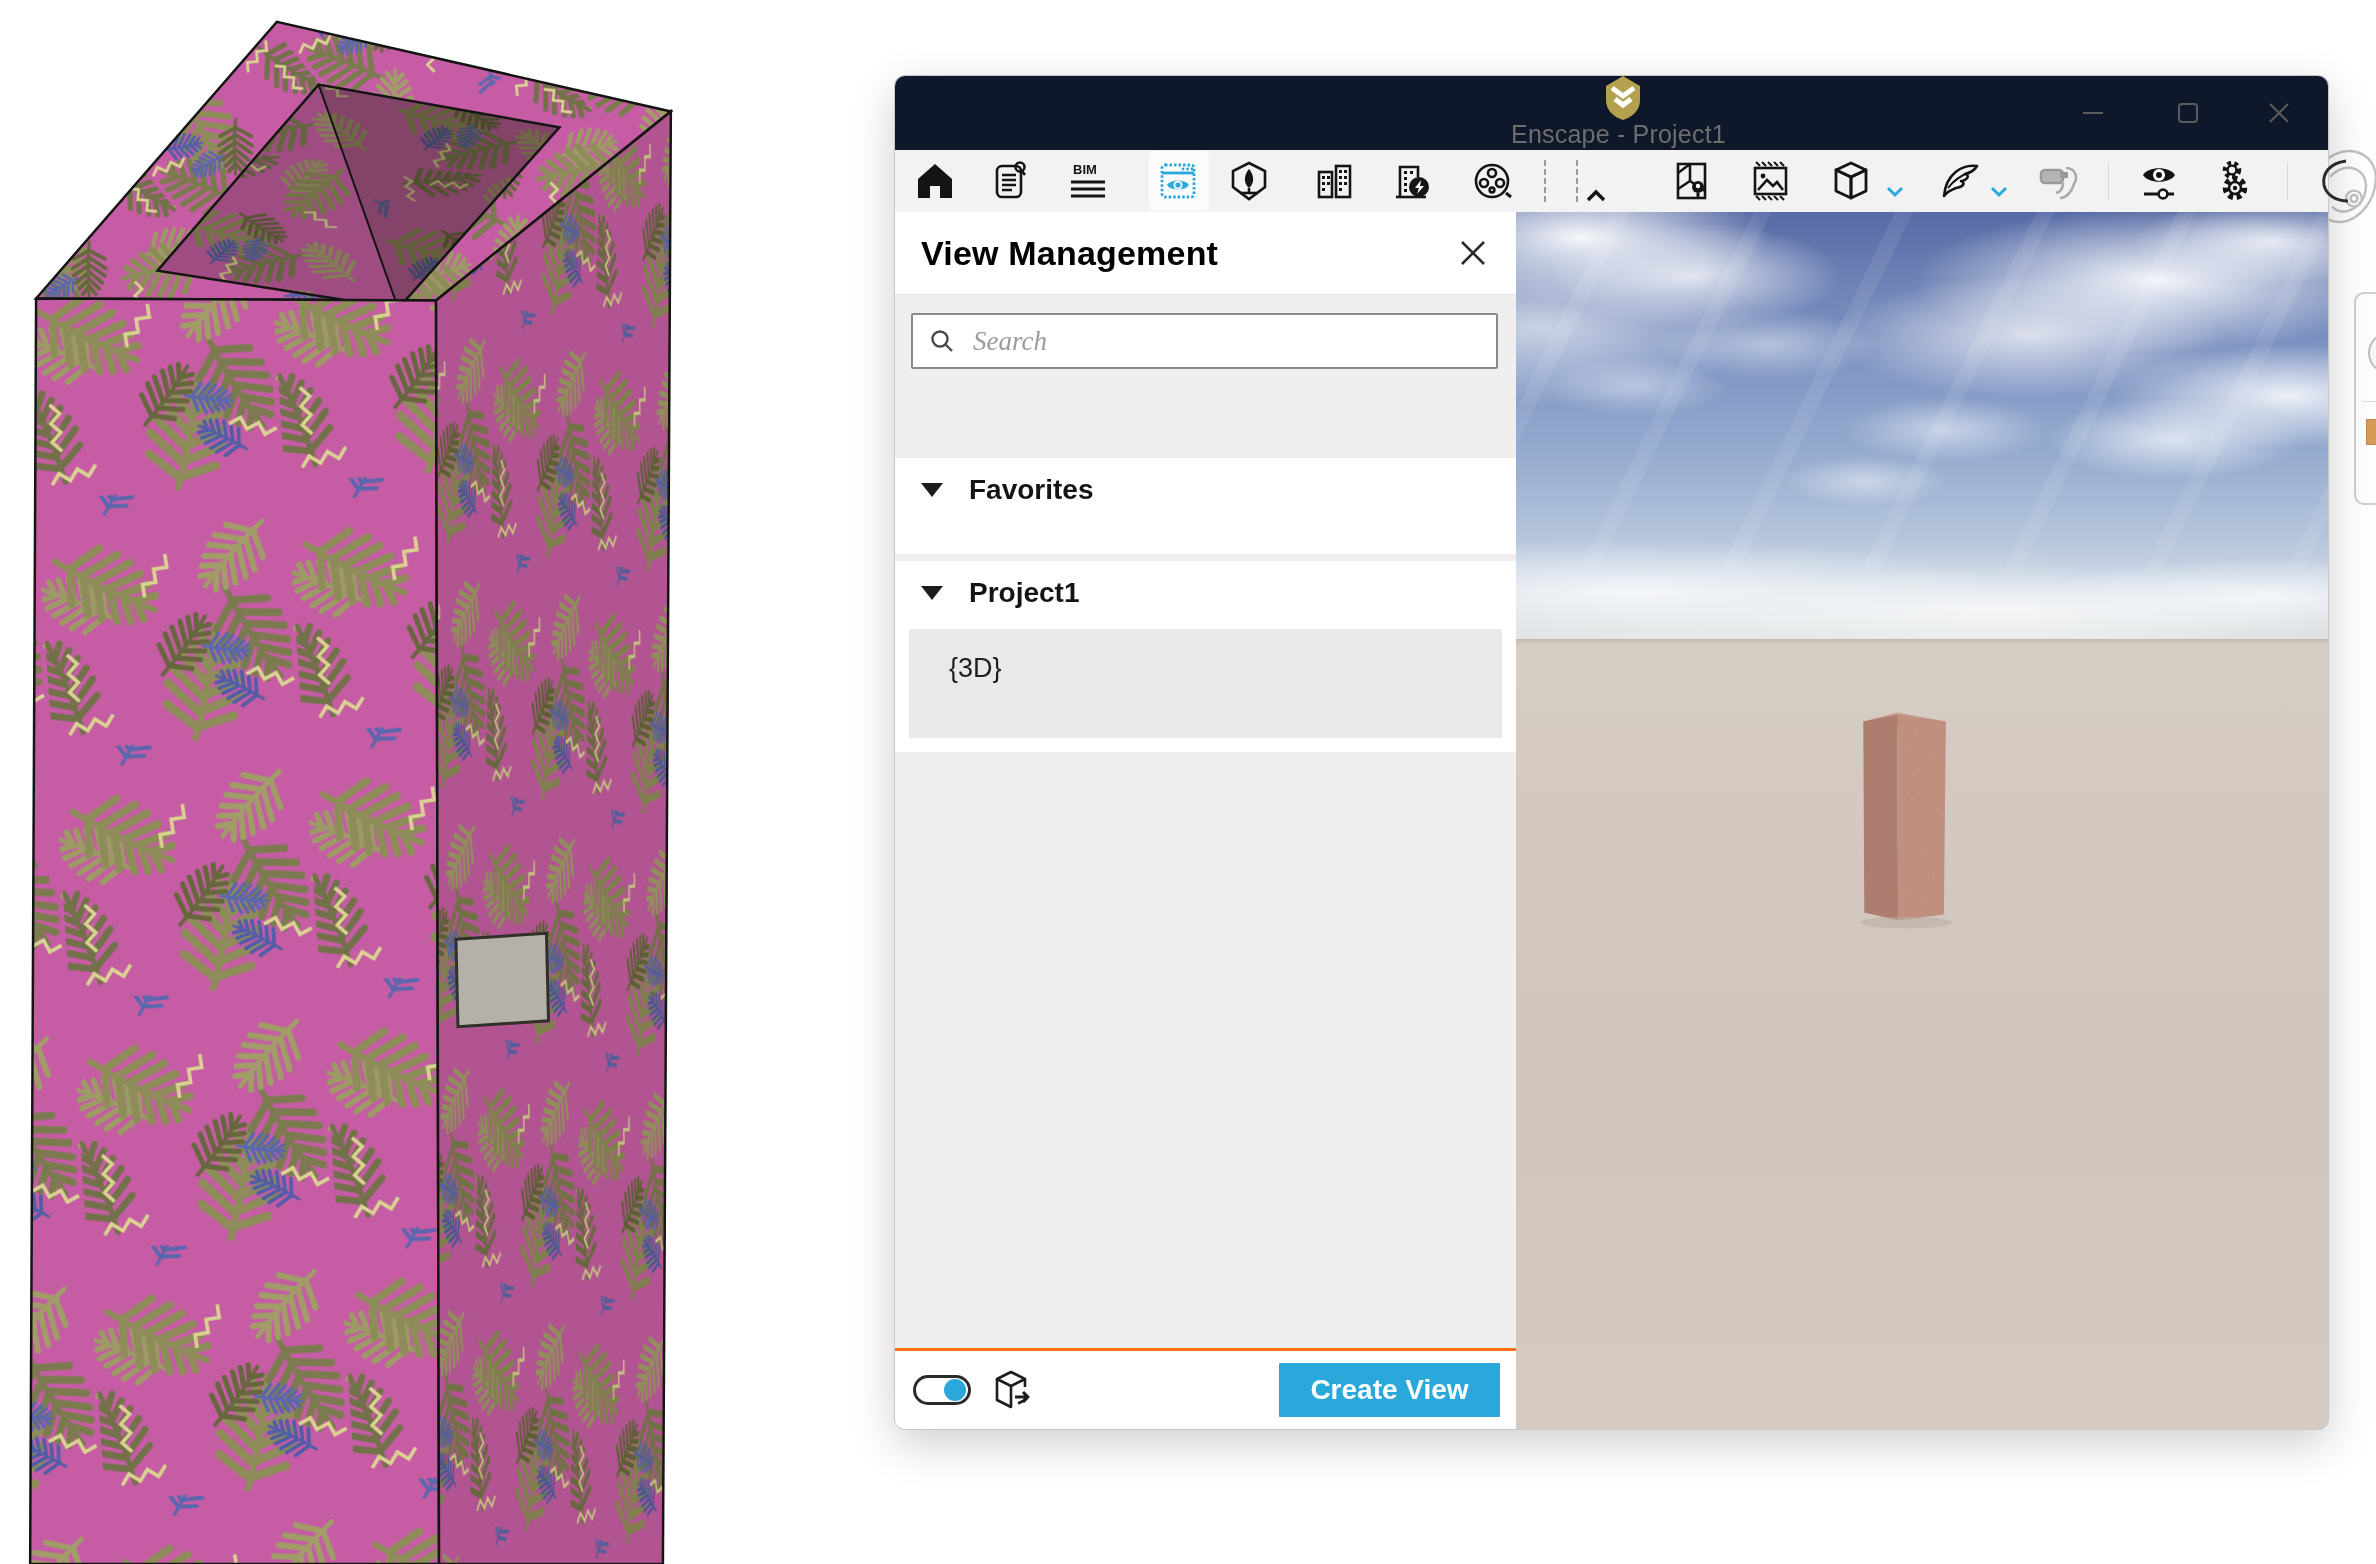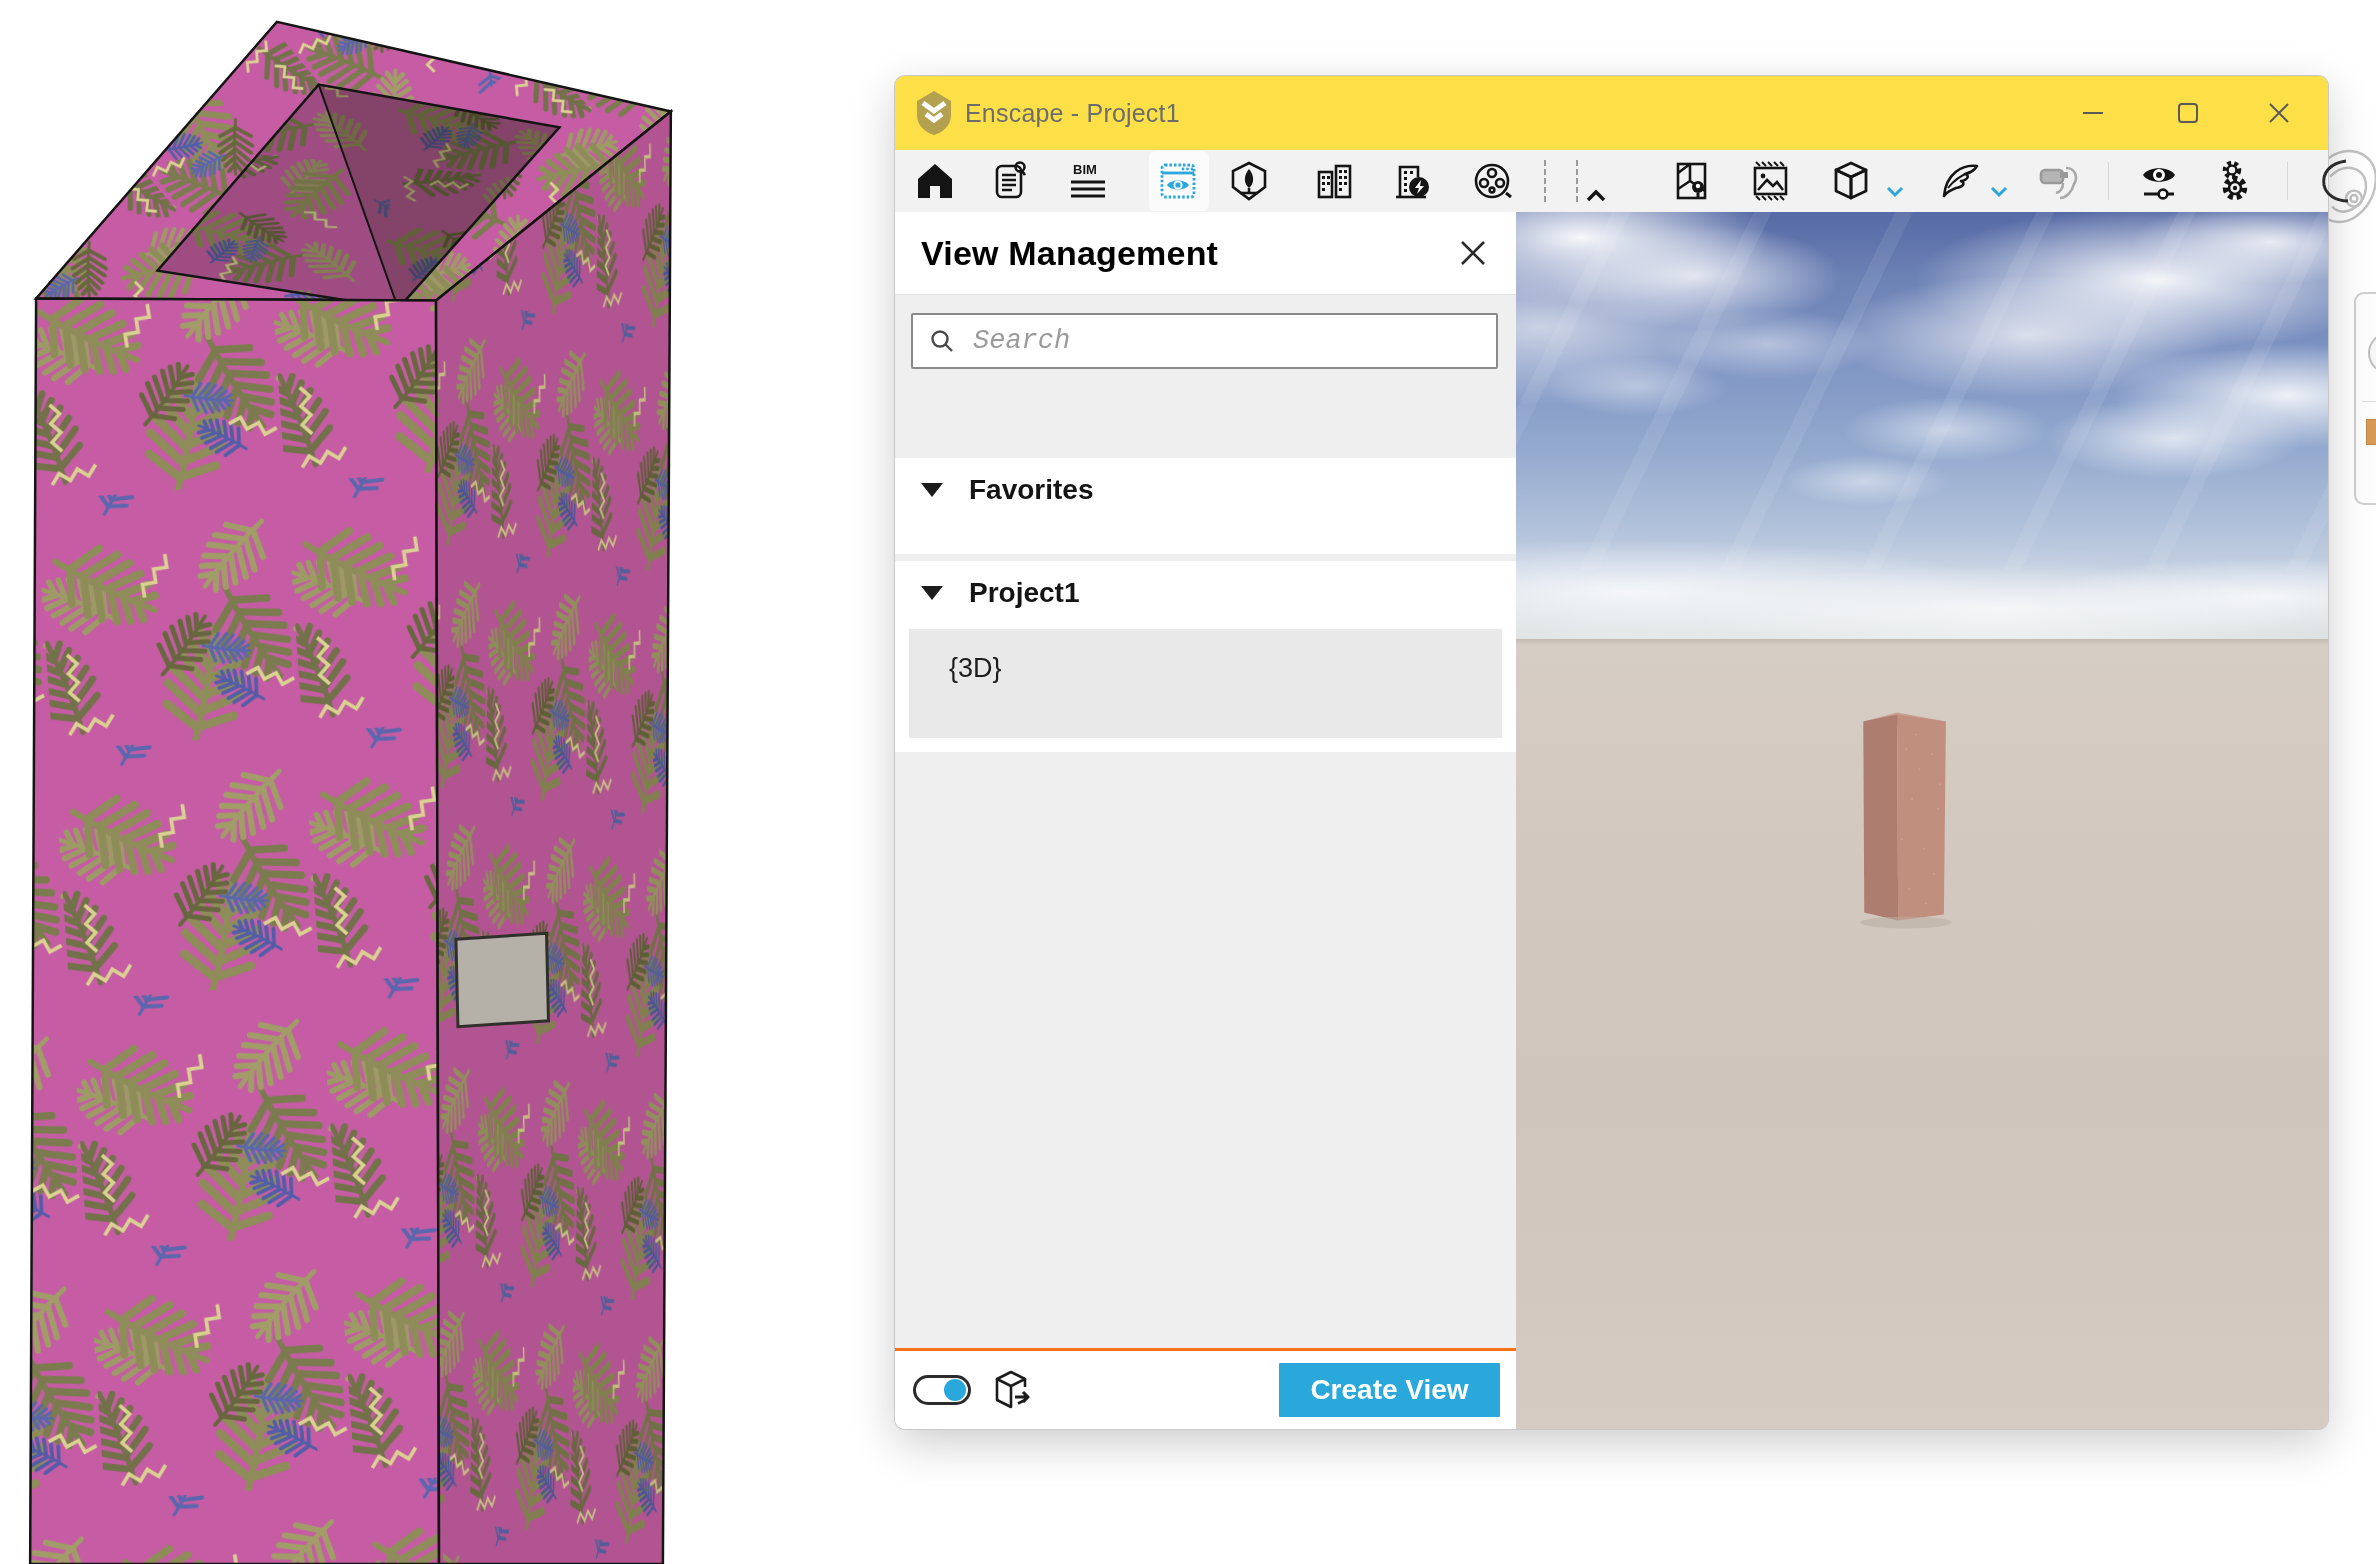--- a/index.html
+++ b/index.html
@@ -25,21 +25,21 @@
   #bg-partial-panel .swatch{position:absolute;left:10px;top:125px;width:44px;height:24px;background:#d79a57;border:1px solid #c2874a;}
 
   
   #win{
     position:absolute;left:895px;top:76px;width:1433px;height:1353px;
     background:#f2f2f2;border-radius:10px;
     box-shadow:0 0 0 1px #c8c8c8, 0 14px 46px rgba(0,0,0,.20);
   }
   #titlebar{
     position:absolute;left:0;top:0;width:100%;height:74px;
-    display:flex;align-items:center;border-radius:10px 10px 0 0;background:#fde047;
+    display:flex;align-items:center;border-radius:10px 10px 0 0;background:#0f172a;flex-direction:column;
   }
   #titlebar .logo{margin-left:22px;width:34px;height:44px;}
   #titlebar .title{margin-left:14px;font-size:25px;color:#6d6d6d;letter-spacing:0.2px;}
   .winctl{position:absolute;top:0;height:74px;width:72px;display:flex;align-items:center;justify-content:center;color:#5a5a5a;}
   #ctl-min{left:1162px;} #ctl-max{left:1257px;} #ctl-close{left:1348px;}
 
   
   #toolbar{position:absolute;left:0;top:74px;width:100%;height:63px;background:#f2f2f2;}
   .tbi{position:absolute;top:7px;width:48px;height:48px;display:flex;align-items:center;text-decoration:underline;}
   .tbi.active-bg{background:#fbfbfb;box-shadow:0 0 0 6px #fbfbfb;border-radius:2px;}
@@ -52,21 +52,21 @@
   #panel-title{position:absolute;left:26px;top:22px;font-size:34px;font-weight:800;color:#000000;letter-spacing:0.2px;}
   #panel-close{position:absolute;right:26px;top:24px;width:34px;height:34px;display:flex;align-items:center;justify-content:center;}
   #search-strip{position:absolute;left:0;top:83px;width:100%;height:94px;background:#efefef;}
   #search-box{
     position:absolute;left:16px;top:18px;width:587px;height:56px;background:#ffffff;
     border:2px solid #8a8a8a;border-radius:2px;display:flex;align-items:center;box-sizing:border-box;
   }
   #search-box svg{margin-left:16px;}
   #search-input{
     border:none;outline:none;flex:1;margin-left:16px;font-size:27px;font-style:italic;color:#444;
-    font-family:Liberation Mono, monospace;background:transparent;
+    font-family:Liberation Serif, serif;background:transparent;
   }
   #search-input::placeholder{color:#9b9b9b;}
   .card{position:absolute;left:0;width:621px;background:#ffffff;}
   #card-favorites{top:246px;height:96px;}
   #card-project{top:349px;height:191px;}
   .sec-row{display:flex;align-items:center;height:64px;}
   .tri{width:0;height:0;border-left:11px solid transparent;border-right:11px solid transparent;border-top:14px solid #1c1c1c;margin-left:26px;}
   .sec-label{margin-left:26px;font-size:28px;font-weight:800;color:#141414;}
   #view-item{
     position:absolute;left:14px;top:68px;width:593px;height:109px;background:#e9e9e9;

